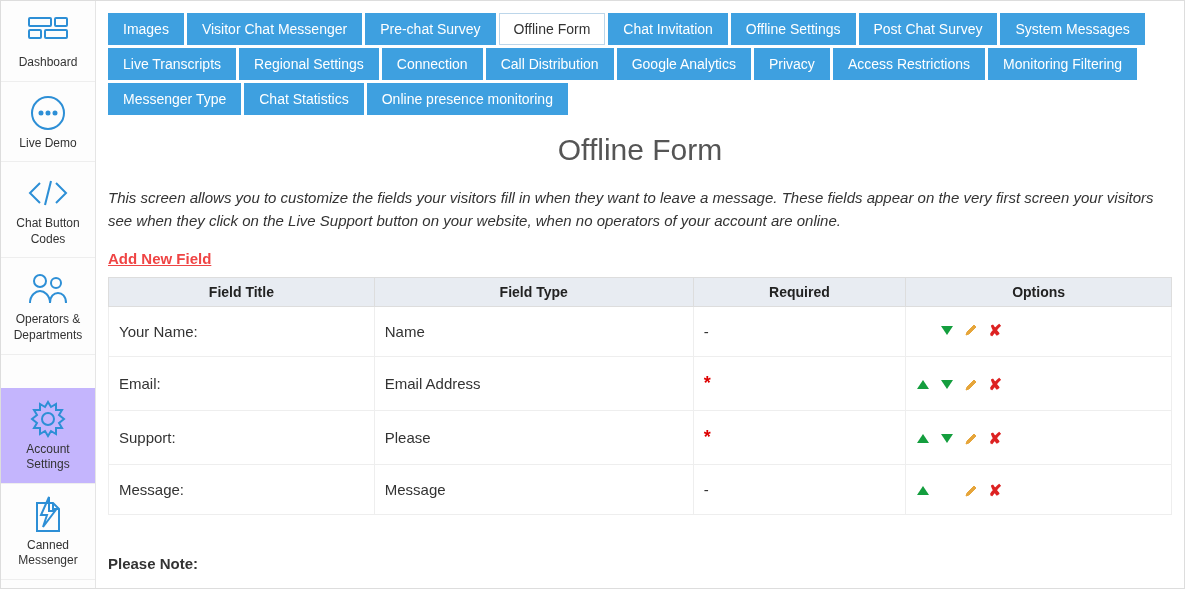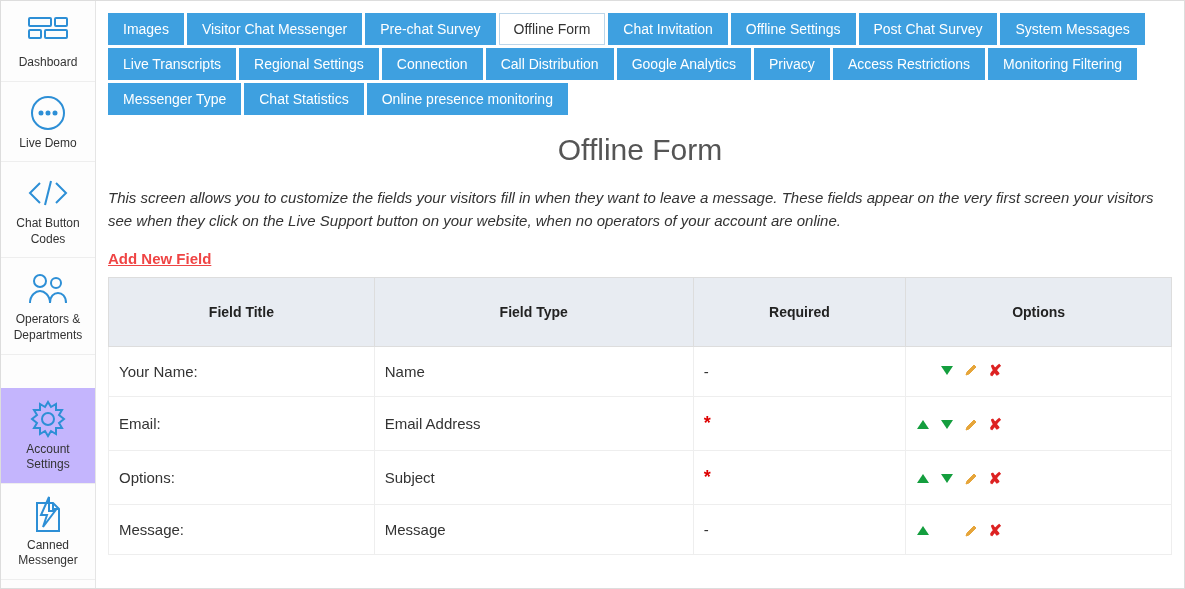--- a/index.html
+++ b/index.html
@@ -11,21 +11,21 @@
     .sidebar-item .icon { width: 48px; height: 38px; display: flex; align-items: center; justify-content: center; margin-bottom: 4px; }
     .sidebar-item svg { stroke: #2d8fd6; fill: none; stroke-width: 2; }
     .main { flex: 1; padding: 12px 12px 20px; overflow: auto; }
     .tabbar { display: flex; flex-wrap: wrap; gap: 3px; margin-bottom: 18px; }
     .tab { background: #3ea0e0; color: #fff; padding: 7px 14px; font-size: 14px; cursor: pointer; border: 1px solid #3ea0e0; }
     .tab.active { background: #fff; color: #333; border: 1px solid #bcd6ea; }
     h1 { text-align: center; font-weight: 300; font-size: 30px; color: #555; margin: 14px 0 20px; font-family: "Segoe UI Light", "Segoe UI", Arial, sans-serif; }
     .desc { font-size: 15px; color: #333; line-height: 1.5; margin-bottom: 18px; font-style: italic; }
     .addlink { color: #ef4444; font-weight: bold; text-decoration: underline; font-size: 15px; display: inline-block; margin-bottom: 10px; cursor: pointer; }
     table { width: 100%; border-collapse: collapse; }
-    thead th { background: #e8ecf2; font-weight: bold; color: #222; padding: 26px 8px; font-size: 14px; border: 1px solid #ddd; text-align: center; }
+    thead th { background: #e8ecf2; font-weight: bold; color: #222; padding: 6px 8px; font-size: 14px; border: 1px solid #ddd; text-align: center; }
     thead th:first-child { text-align: center; }
     tbody td { padding: 16px 10px; border: 1px solid #eee; font-size: 15px; color: #333; }
     tbody td.col-title { text-align: left; }
     tbody td.col-type, tbody td.col-req, tbody td.col-opt { text-align: left; }
     .req-star { color: #d00; font-weight: bold; font-size: 18px; }
     .opt-icons { display: inline-flex; gap: 10px; align-items: center; justify-content: center; }
     .opt-slot { width: 14px; height: 14px; display: inline-flex; align-items: center; justify-content: center; cursor: pointer; }
     .tri-up { width: 0; height: 0; border-left: 6px solid transparent; border-right: 6px solid transparent; border-bottom: 9px solid #149e3e; }
     .tri-down { width: 0; height: 0; border-left: 6px solid transparent; border-right: 6px solid transparent; border-top: 9px solid #149e3e; }
     .pencil { font-size: 16px; transform: rotate(0deg); }
@@ -175,22 +175,22 @@
                 </span>
                 <span class="opt-slot pencil">
                   <svg width="14" height="14" viewBox="0 0 14 14">
                     <path d="M2 12 L3 9 L10 2 L12 4 L5 11 Z"></path>
                   </svg>
                 </span>
                 <span class="opt-slot del">✘</span>
               </span></td>
           </tr>
           <tr>
-            <td class="col-title">Options:</td>
-            <td class="col-type">Subject</td>
+            <td class="col-title">Support:</td>
+            <td class="col-type">Please</td>
             <td class="col-req"><span class="req-star">*</span></td>
             <td class="col-opt"><span class="opt-icons">
                 <span class="opt-slot">
                   <span class="tri-up"></span>
                 </span>
                 <span class="opt-slot">
                   <span class="tri-down"></span>
                 </span>
                 <span class="opt-slot pencil">
                   <svg width="14" height="14" viewBox="0 0 14 14">

